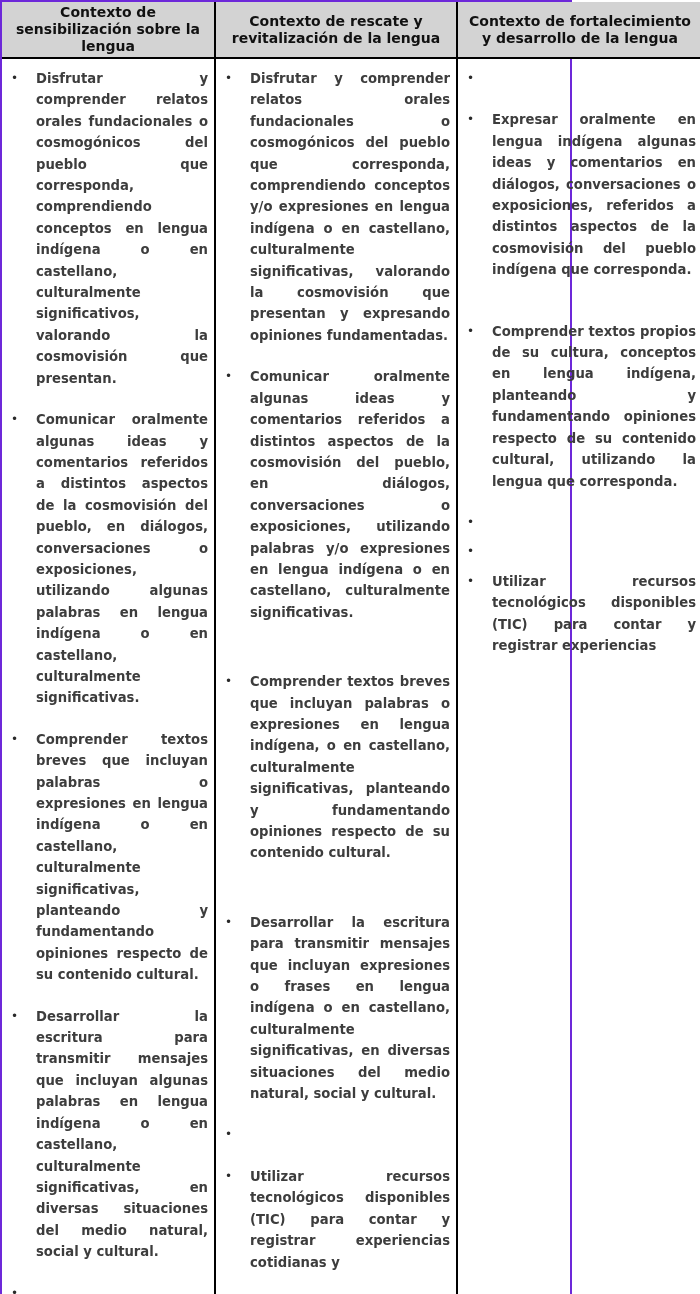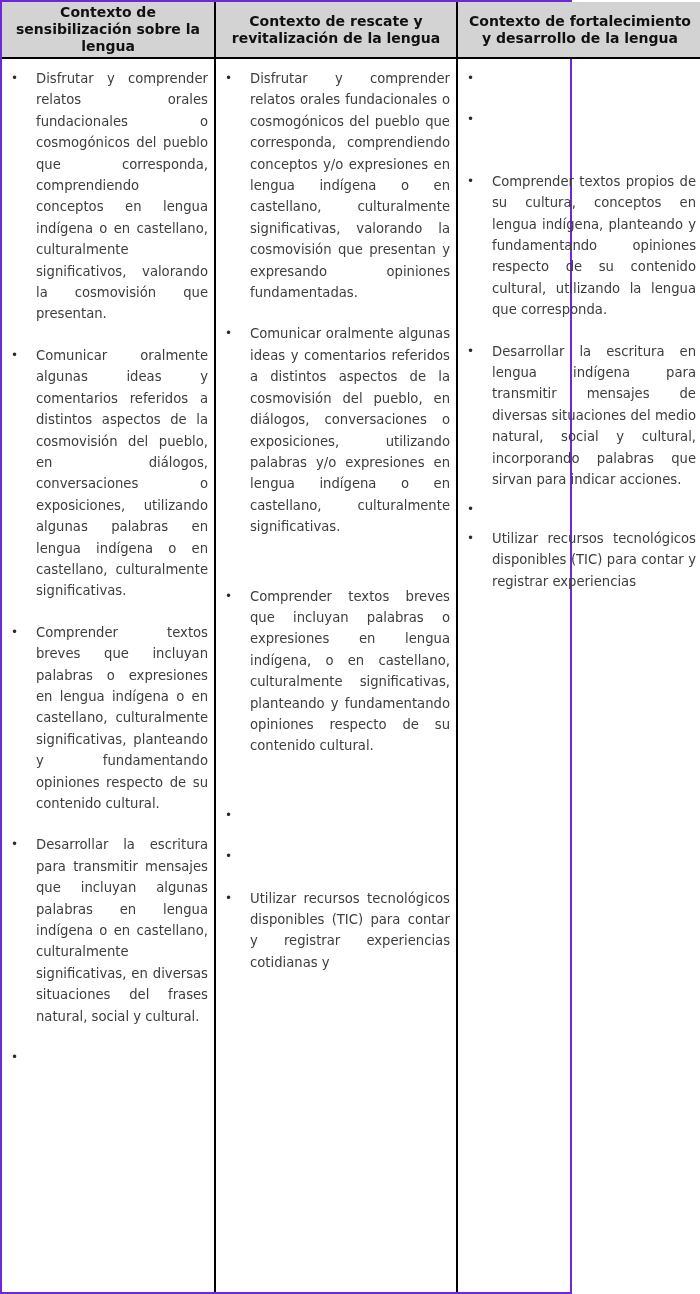--- a/index.html
+++ b/index.html
@@ -56,20 +56,21 @@
   .bullet {
     flex: 0 0 25px;
     width: 25px;
     font-size: 12px;
     color: #2a2a2a;
   }
   .item-text {
     flex: 1;
     text-align: justify;
     text-justify: inter-word;
+    font-weight: bold;
   }
   
   .col[data-column="1"] .item:nth-child(2),
   .col[data-column="1"] .item:nth-child(3) { margin-bottom: 48px; }
   .col[data-column="2"] .item:nth-child(2) { margin-bottom: 40px; }
   .col[data-column="2"] .item:nth-child(4),
   .col[data-column="2"] .item:nth-child(5) { margin-bottom: 8px; }
 </style>
 </head>
 <body>
@@ -86,21 +87,21 @@
         <div class="item">
           <span class="bullet">•</span>
           <span class="item-text">Comunicar oralmente algunas ideas y comentarios referidos a distintos aspectos de la cosmovisión del pueblo, en diálogos, conversaciones o exposiciones, utilizando algunas palabras en lengua indígena o en castellano, culturalmente significativas.</span>
         </div>
         <div class="item">
           <span class="bullet">•</span>
           <span class="item-text">Comprender textos breves que incluyan palabras o expresiones en lengua indígena o en castellano, culturalmente significativas, planteando y fundamentando opiniones respecto de su contenido cultural.</span>
         </div>
         <div class="item">
           <span class="bullet">•</span>
-          <span class="item-text">Desarrollar la escritura para transmitir mensajes que incluyan algunas palabras en lengua indígena o en castellano, culturalmente significativas, en diversas situaciones del frases natural, social y cultural.</span>
+          <span class="item-text">Desarrollar la escritura para transmitir mensajes que incluyan algunas palabras en lengua indígena o en castellano, culturalmente significativas, en diversas situaciones del medio natural, social y cultural.</span>
         </div>
         <div class="item">
           <span class="bullet">•</span>
         </div>
       </div>
   </div>
 
   <div class="col" data-column="1">
     <div class="header-cell">Contexto de rescate y revitalización de la lengua</div>
     <div class="list">
@@ -111,47 +112,48 @@
         <div class="item">
           <span class="bullet">•</span>
           <span class="item-text">Comunicar oralmente algunas ideas y comentarios referidos a distintos aspectos de la cosmovisión del pueblo, en diálogos, conversaciones o exposiciones, utilizando palabras y/o expresiones en lengua indígena o en castellano, culturalmente significativas.</span>
         </div>
         <div class="item">
           <span class="bullet">•</span>
           <span class="item-text">Comprender textos breves que incluyan palabras o expresiones en lengua indígena, o en castellano, culturalmente significativas, planteando y fundamentando opiniones respecto de su contenido cultural.</span>
         </div>
         <div class="item">
           <span class="bullet">•</span>
+          <span class="item-text">Desarrollar la escritura para transmitir mensajes que incluyan expresiones o frases en lengua indígena o en castellano, culturalmente significativas, en diversas situaciones del medio natural, social y cultural.</span>
         </div>
         <div class="item">
           <span class="bullet">•</span>
         </div>
         <div class="item">
           <span class="bullet">•</span>
           <span class="item-text">Utilizar recursos tecnológicos disponibles (TIC) para contar y registrar experiencias cotidianas y</span>
         </div>
       </div>
   </div>
 
   <div class="col" data-column="2">
     <div class="header-cell">Contexto de fortalecimiento y desarrollo de la lengua</div>
     <div class="list">
         <div class="item">
           <span class="bullet">•</span>
         </div>
         <div class="item">
           <span class="bullet">•</span>
+          <span class="item-text">Expresar oralmente en lengua indígena algunas ideas y comentarios en diálogos, conversaciones o exposiciones, referidos a distintos aspectos de la cosmovisión del pueblo indígena que corresponda.</span>
         </div>
         <div class="item">
           <span class="bullet">•</span>
           <span class="item-text">Comprender textos propios de su cultura, conceptos en lengua indígena, planteando y fundamentando opiniones respecto de su contenido cultural, utilizando la lengua que corresponda.</span>
         </div>
         <div class="item">
           <span class="bullet">•</span>
-          <span class="item-text">Desarrollar la escritura en lengua indígena para transmitir mensajes de diversas situaciones del medio natural, social y cultural, incorporando palabras que sirvan para indicar acciones.</span>
         </div>
         <div class="item">
           <span class="bullet">•</span>
         </div>
         <div class="item">
           <span class="bullet">•</span>
           <span class="item-text">Utilizar recursos tecnológicos disponibles (TIC) para contar y registrar experiencias</span>
         </div>
       </div>
   </div>

